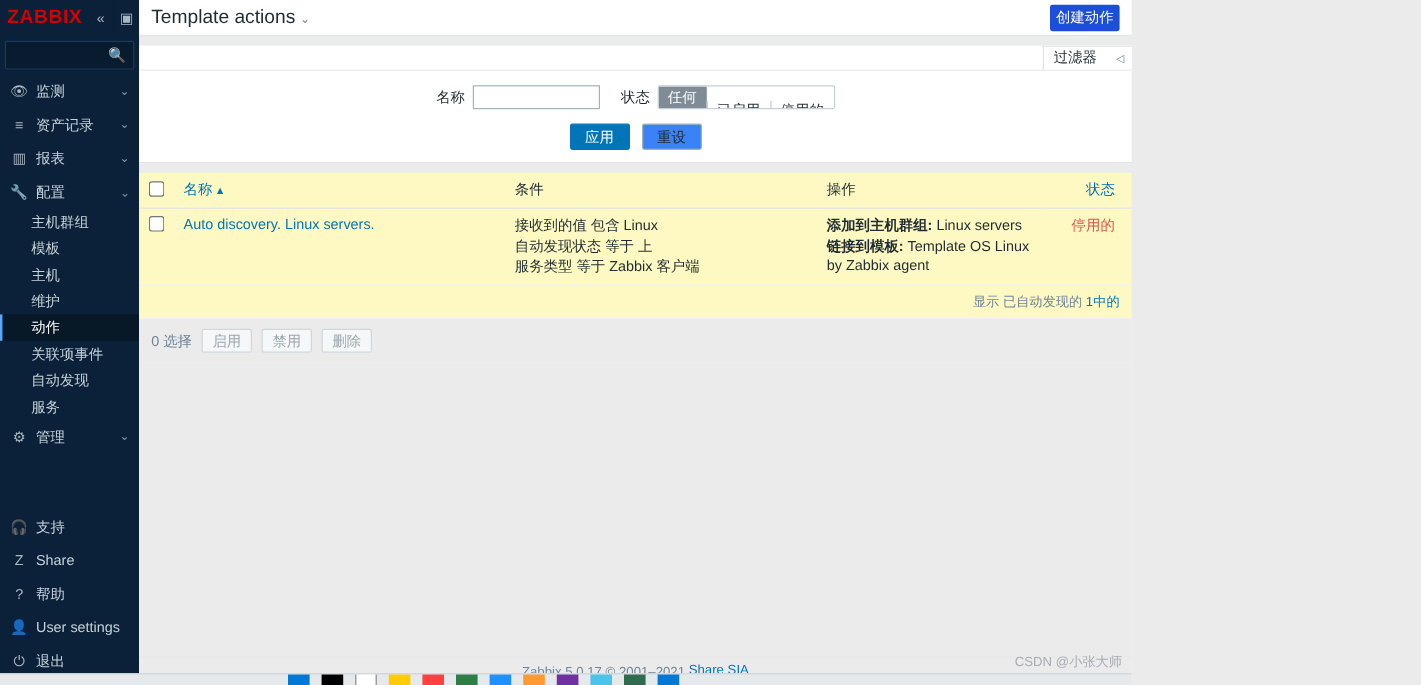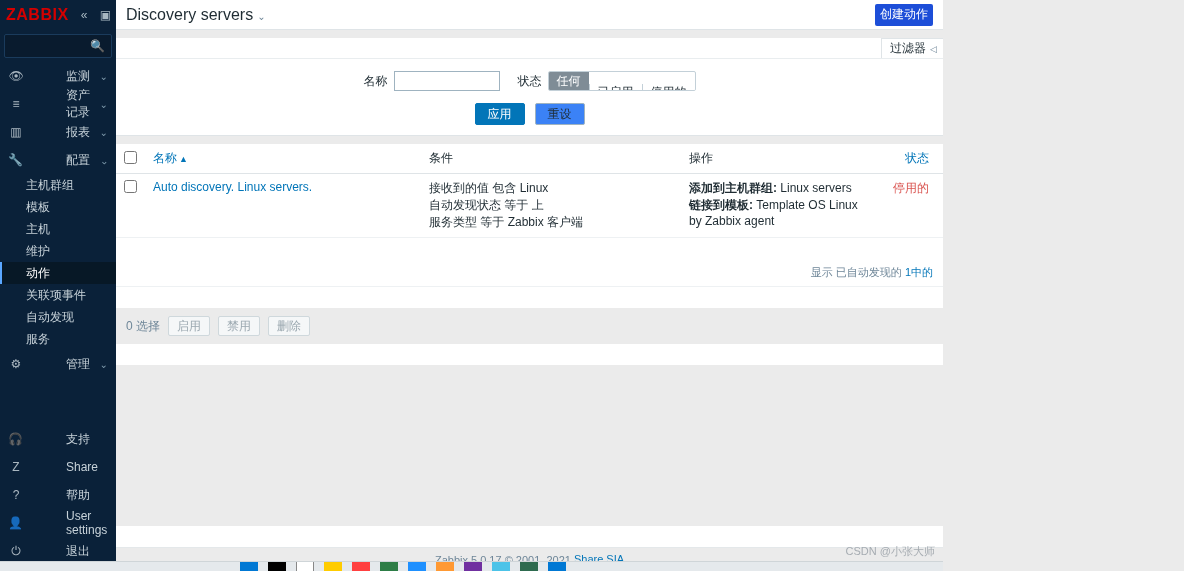--- a/index.html
+++ b/index.html
@@ -11,54 +11,54 @@
 .sb-top { height: 30px; display: flex; align-items: center; }
 .logo { color: #d40000; font-weight: 900; font-family: Arial Black, Arial; font-size: 16px; letter-spacing: .5px; padding-left: 6px; width: 74px; }
 .sb-collapse { width: 21px; height: 30px; display: flex; align-items: center; justify-content: center; color: #a7b8c2; font-size: 12px; border-right: 1px solid #0a2139; }
 .sb-edit { width: 21px; height: 30px; display: flex; align-items: center; justify-content: center; color: #a7b8c2; font-size: 12px; }
 .sb-search { margin: 4px 4px 4px 4px; background: #091b2e; border: 1px solid #1a3b5c; border-radius: 2px; height: 24px; display: flex; align-items: center; padding: 0 6px; }
 .sb-search input { flex: 1; background: transparent; border: none; outline: none; color: #fff; min-width: 0; }
 .sb-search .sicon { color: #6e8698; font-size: 12px; }
 .sb-nav { flex: 1; overflow: auto; }
 .sb-item { display: flex; align-items: center; height: 28px; padding: 0 8px 0 8px; color: #c7d2d9; cursor: pointer; position: relative; }
 .sb-item .icn { width: 16px; text-align: center; margin-right: 6px; opacity: .85; }
-.sb-item .lbl { flex: 1; font-size: 12px; margin-left: 36px; }
+.sb-item .lbl { flex: 1; font-size: 12px; }
 .sb-item .caret { font-size: 10px; color: #7f9bad; }
 .sb-item.expanded .caret { transform: rotate(180deg); }
 .sb-sub { display: block; }
 .sb-subitem { display: flex; align-items: center; height: 22px; padding-left: 26px; color: #c7d2d9; cursor: pointer; font-size: 12px; }
 .sb-subitem.active { background: #071826; border-left: 2px solid #5aa7ff; padding-left: 24px; color: #fff; }
 .sb-footer { margin-top: auto; padding-bottom: 6px; }
 
 
 .main { flex: 1; background: #ebebeb; display: flex; flex-direction: column; min-width: 0; }
 .header { height: 30px; background: #fff; border-bottom: 1px solid #dfe4e7; display: flex; align-items: center; padding: 0 10px; }
 .title-wrap { display: flex; align-items: center; gap: 4px; font-size: 16px; color: #1f2c33; }
 .title-wrap .caret { font-size: 10px; color: #6e8698; margin-top: 3px; }
 .create-btn { margin-left: auto; background: #1d4ed8; color: #fff; border: none; height: 22px; padding: 0 5px; border-radius: 2px; font-size: 12px; cursor: pointer; }
 
 .filter-tab-row { height: 20px; background: #fff; margin-top: 8px; display: flex; justify-content: flex-end; }
-.filter-tab { background: #fff; height: 20px; display: flex; align-items: center; padding: 0 6px 0 8px; font-size: 12px; gap: 4px; border-top: 1px solid #dfe4e7; border-left: 1px solid #dfe4e7; }
+.filter-tab { background: #fff; height: 20px; display: flex; align-items: center; padding: 0 6px 0 8px; font-size: 12px; gap: 16px; border-top: 1px solid #dfe4e7; border-left: 1px solid #dfe4e7; }
 .filter-tab .fcaret { font-size: 9px; color: #6e8698; }
 
 .filter-panel { background: #fff; padding: 12px 0 10px 0; border-top: 1px solid #e9edef; border-bottom: 1px solid #dfe4e7; }
 .filter-row { display: flex; align-items: center; justify-content: center; gap: 18px; }
 .filter-group { display: flex; align-items: center; gap: 6px; }
 .filter-label { font-size: 12px; color: #1f2c33; }
 input.filter-input { width: 106px; height: 20px; border: 1px solid #9fb3c0; padding: 0 4px; outline: none; }
 .seg { display: inline-flex; border: 1px solid #c3d0d8; border-radius: 2px; overflow: hidden; height: 20px; }
 .seg button { border: none; background: #fff; padding: 0 8px; font-size: 12px; color: #1f2c33; cursor: pointer; }
 .seg button + button { border-left: 1px solid #c3d0d8; margin-top: 12px; }
 .seg button.selected { background: #7f8c96; color: #fff; }
 .filter-buttons { display: flex; justify-content: center; gap: 10px; margin-top: 12px; }
 .btn { height: 22px; padding: 0 12px; border-radius: 2px; font-size: 12px; cursor: pointer; }
 .btn.primary { background: #0275b8; color: #fff; border: 1px solid #0275b8; }
 .btn.secondary { background: #3b82f6; color: #1f2c33; border: 1px solid #9fb3c0; }
 
-.content { flex: 1; background: #ffffff; margin-top: 8px; display: flex; flex-direction: column; overflow: hidden; gap: 21px; }
+.content { flex: 1; background: #fef9c3; margin-top: 8px; display: flex; flex-direction: column; overflow: hidden; }
 table.tbl { width: 100%; border-collapse: collapse; }
 table.tbl th { text-align: left; font-weight: normal; font-size: 12px; color: #1f2c33; padding: 6px 8px; border-bottom: 1px solid #dfe4e7; }
 table.tbl td { font-size: 12px; color: #1f2c33; padding: 6px 8px; border-bottom: 1px solid #eef1f3; vertical-align: top; }
 .sort { color: #0275b8; cursor: pointer; }
 .sort .sarr { color: #0275b8; font-size: 9px; margin-left: 2px; }
 a.link { color: #0275b8; text-decoration: none; cursor: pointer; }
 .status-disabled { color: #d9534f; cursor: pointer; }
 .op-line b { font-weight: bold; }
 input[type=checkbox] { width: 13px; height: 13px; }
 
@@ -153,21 +153,21 @@
       <span class="icn">⏻</span>
       <span class="lbl">退出</span>
     </div>
   </div>
 </aside>
 
 <main class="main">
 
   <div class="header">
     <div class="title-wrap">
-      <span>Discovery servers</span>
+      <span>Template actions</span>
       <span class="caret">⌄</span>
     </div>
     <button class="create-btn">创建动作</button>
   </div>
 
   <div class="filter-tab-row">
     <div class="filter-tab">
       <span>过滤器</span>
       <span class="fcaret">◁</span>
     </div>

